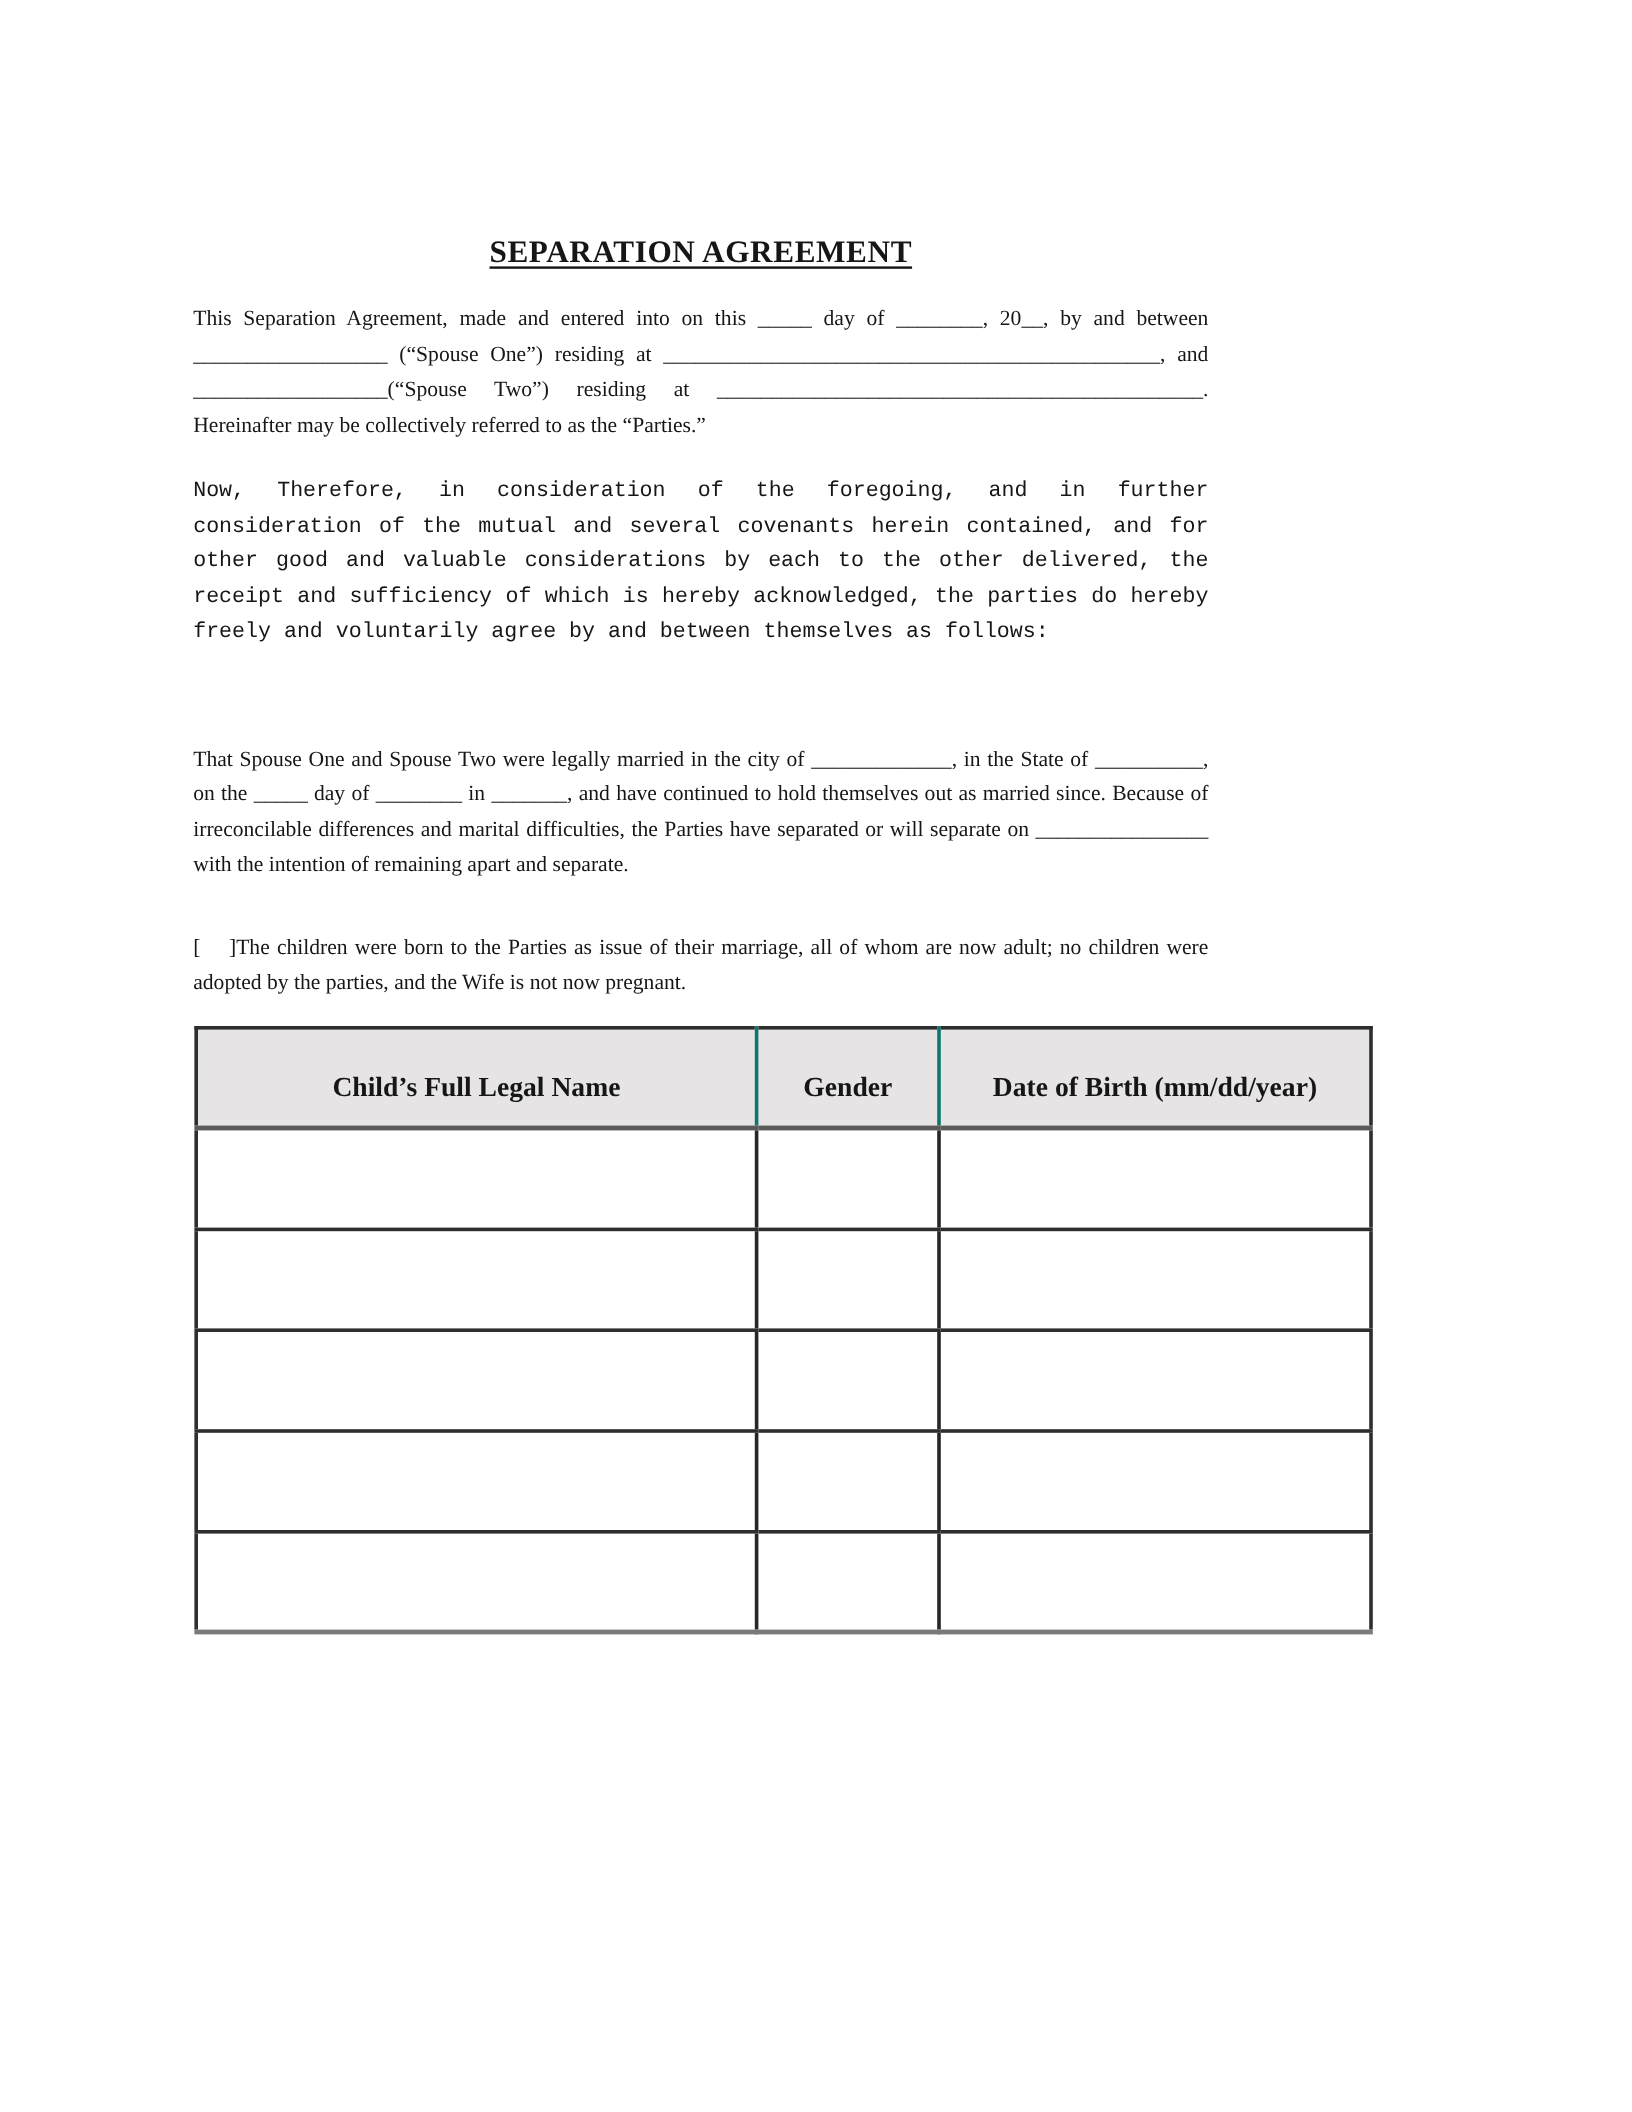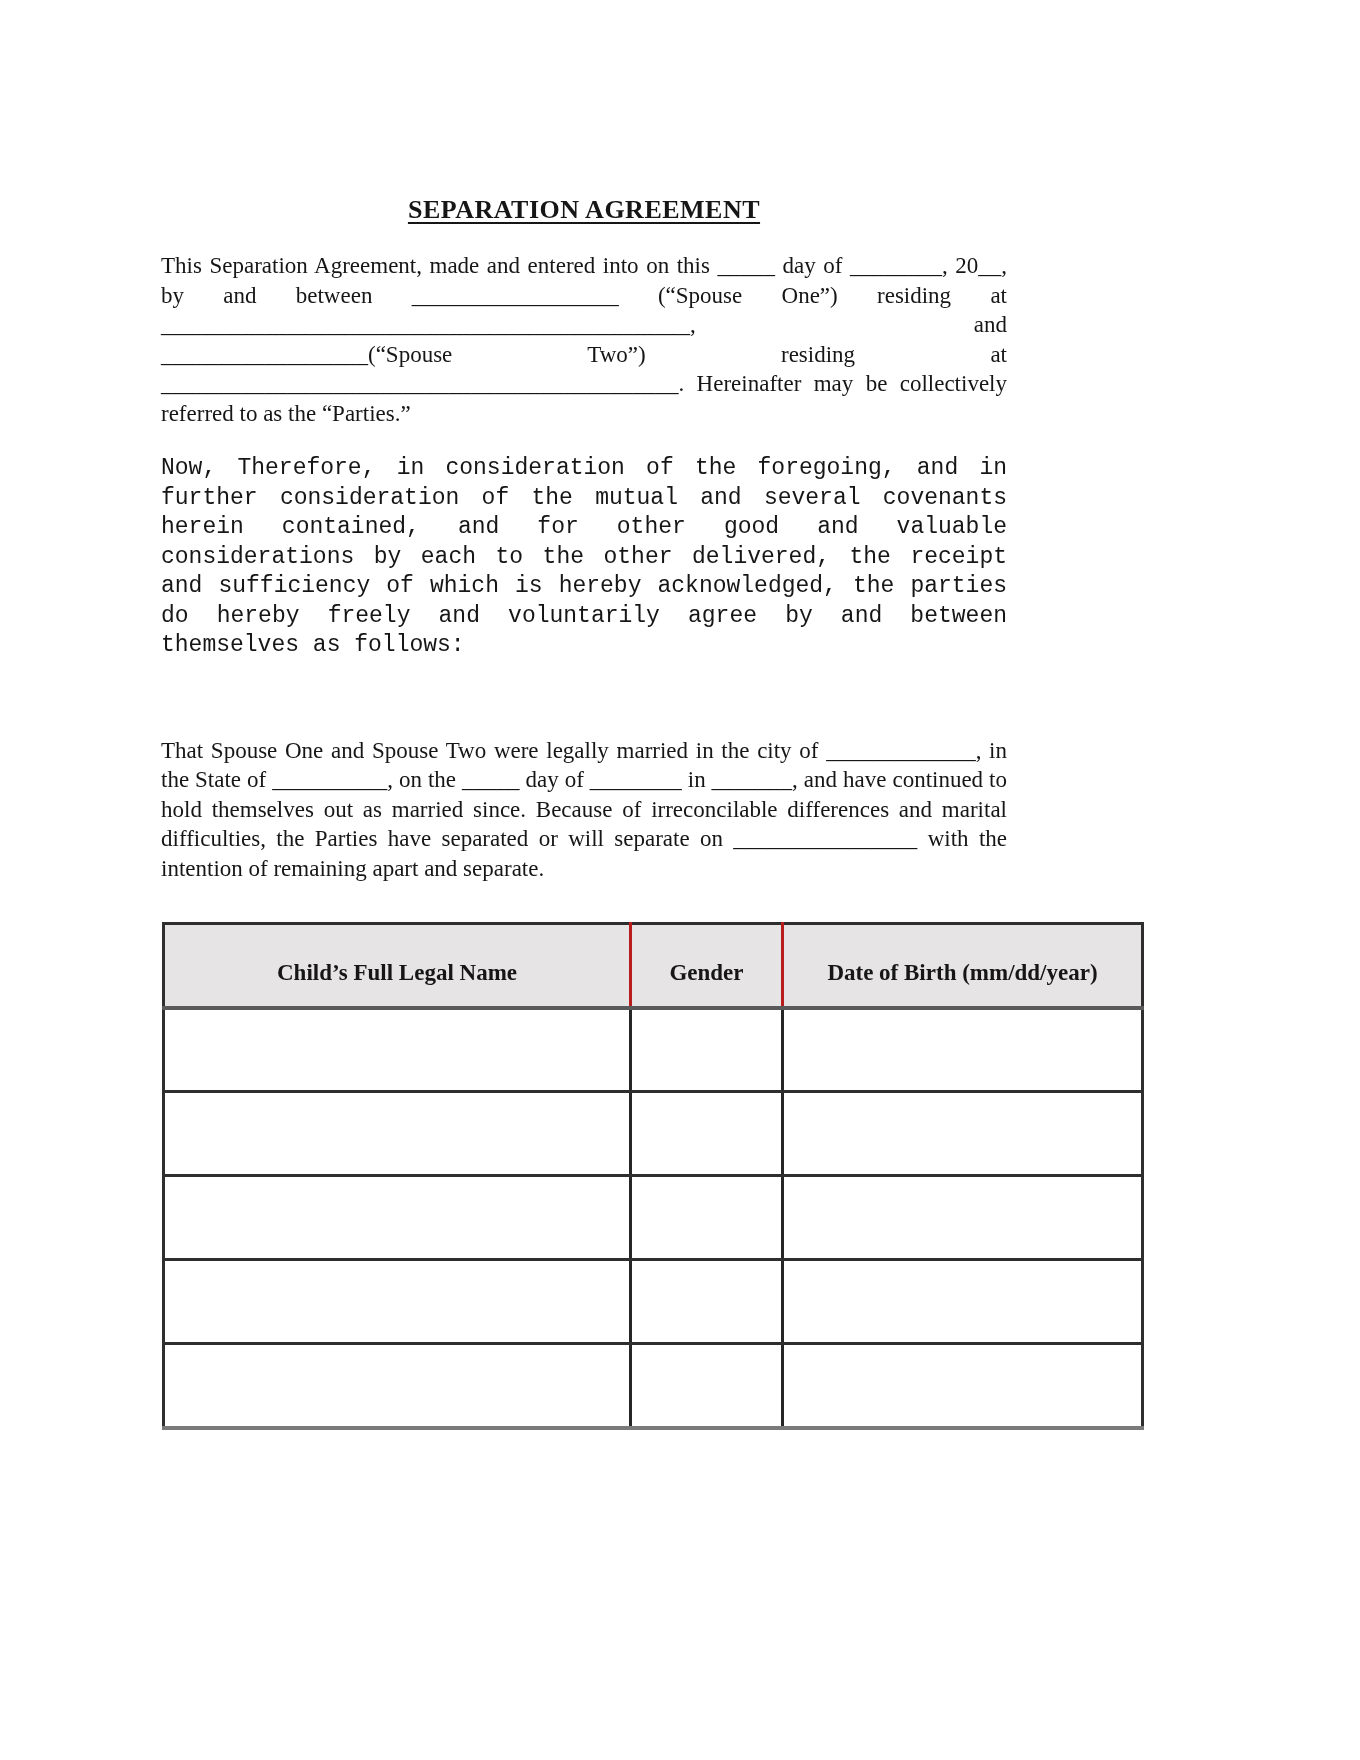--- a/index.html
+++ b/index.html
@@ -32,21 +32,21 @@
     font-size: 24px;
     line-height: 30px;
     font-weight: bold;
     text-align: center;
     text-decoration: underline;
     text-underline-offset: 4px;
     letter-spacing: 0.3px;
     margin: 0 0 26px 0;
   }
   .para {
-    font-size: 23px;
+    font-size: 18px;
     line-height: 29.5px;
     text-align: justify;
     margin: 0;
   }
   .para.p-intro        { margin-bottom: 26px; }
   .para.p-consider     { margin-bottom: 75px; font-family: Liberation Mono, monospace; }
   .para.p-recitals     { margin-bottom: 27px; }
   .para.p-marriage     { margin-bottom: 39px; }
   .para.p-check1       { margin-bottom: 22px; }
   .para.p-check2       { margin-bottom: 21px; }
@@ -68,21 +68,21 @@
   table.children col.c-dob    { width: 360px; }
   table.children th {
     background: #e6e4e4;
     font-size: 23px;
     font-weight: bold;
     text-align: center;
     vertical-align: middle;
     height: 84px;
     padding: 22px 6px 6px 6px;
     box-sizing: border-box;
-    border-left: 3px solid #b91c1c;
+    border-left: 3px solid #0f766e;
     border-bottom: 4px solid #5a5a5a;
   }
   table.children td {
     height: 84px;
     box-sizing: border-box;
     border-left: 3px solid #262626;
     border-bottom: 3px solid #2e2e2e;
     background: #ffffff;
   }
   table.children th:first-child,
@@ -98,20 +98,21 @@
 
   <p class="para p-intro">This Separation Agreement, made and entered into on this _____ day of ________, 20__, by and between __________________ (“Spouse One”) residing at ______________________________________________, and __________________(“Spouse Two”) residing at _____________________________________________. Hereinafter may be collectively referred to as the “Parties.”</p>
 
   <p class="para p-consider">Now, Therefore, in consideration of the foregoing, and in further consideration of the mutual and several covenants herein contained, and for other good and valuable considerations by each to the other delivered, the receipt and sufficiency of which is hereby acknowledged, the parties do hereby freely and voluntarily agree by and between themselves as follows:</p>
 
 
 
   <p class="para p-marriage">That Spouse One and Spouse Two were legally married in the city of _____________, in the State of __________, on the _____ day of ________ in _______, and have continued to hold themselves out as married since. Because of irreconcilable differences and marital difficulties, the Parties have separated or will separate on ________________ with the intention of remaining apart and separate.</p>
 
 
+  <p class="para p-check2"><span>[&nbsp;&nbsp;&nbsp;&nbsp;]</span><span>The children were born to the Parties as issue of their marriage, all of whom are now adult; no children were adopted by the parties, and the Wife is not now pregnant.</span></p>
 
 
   <table class="children">
     <colgroup>
       <col class="c-name">
       <col class="c-gender">
       <col class="c-dob">
     </colgroup>
     <thead>
       <tr>

